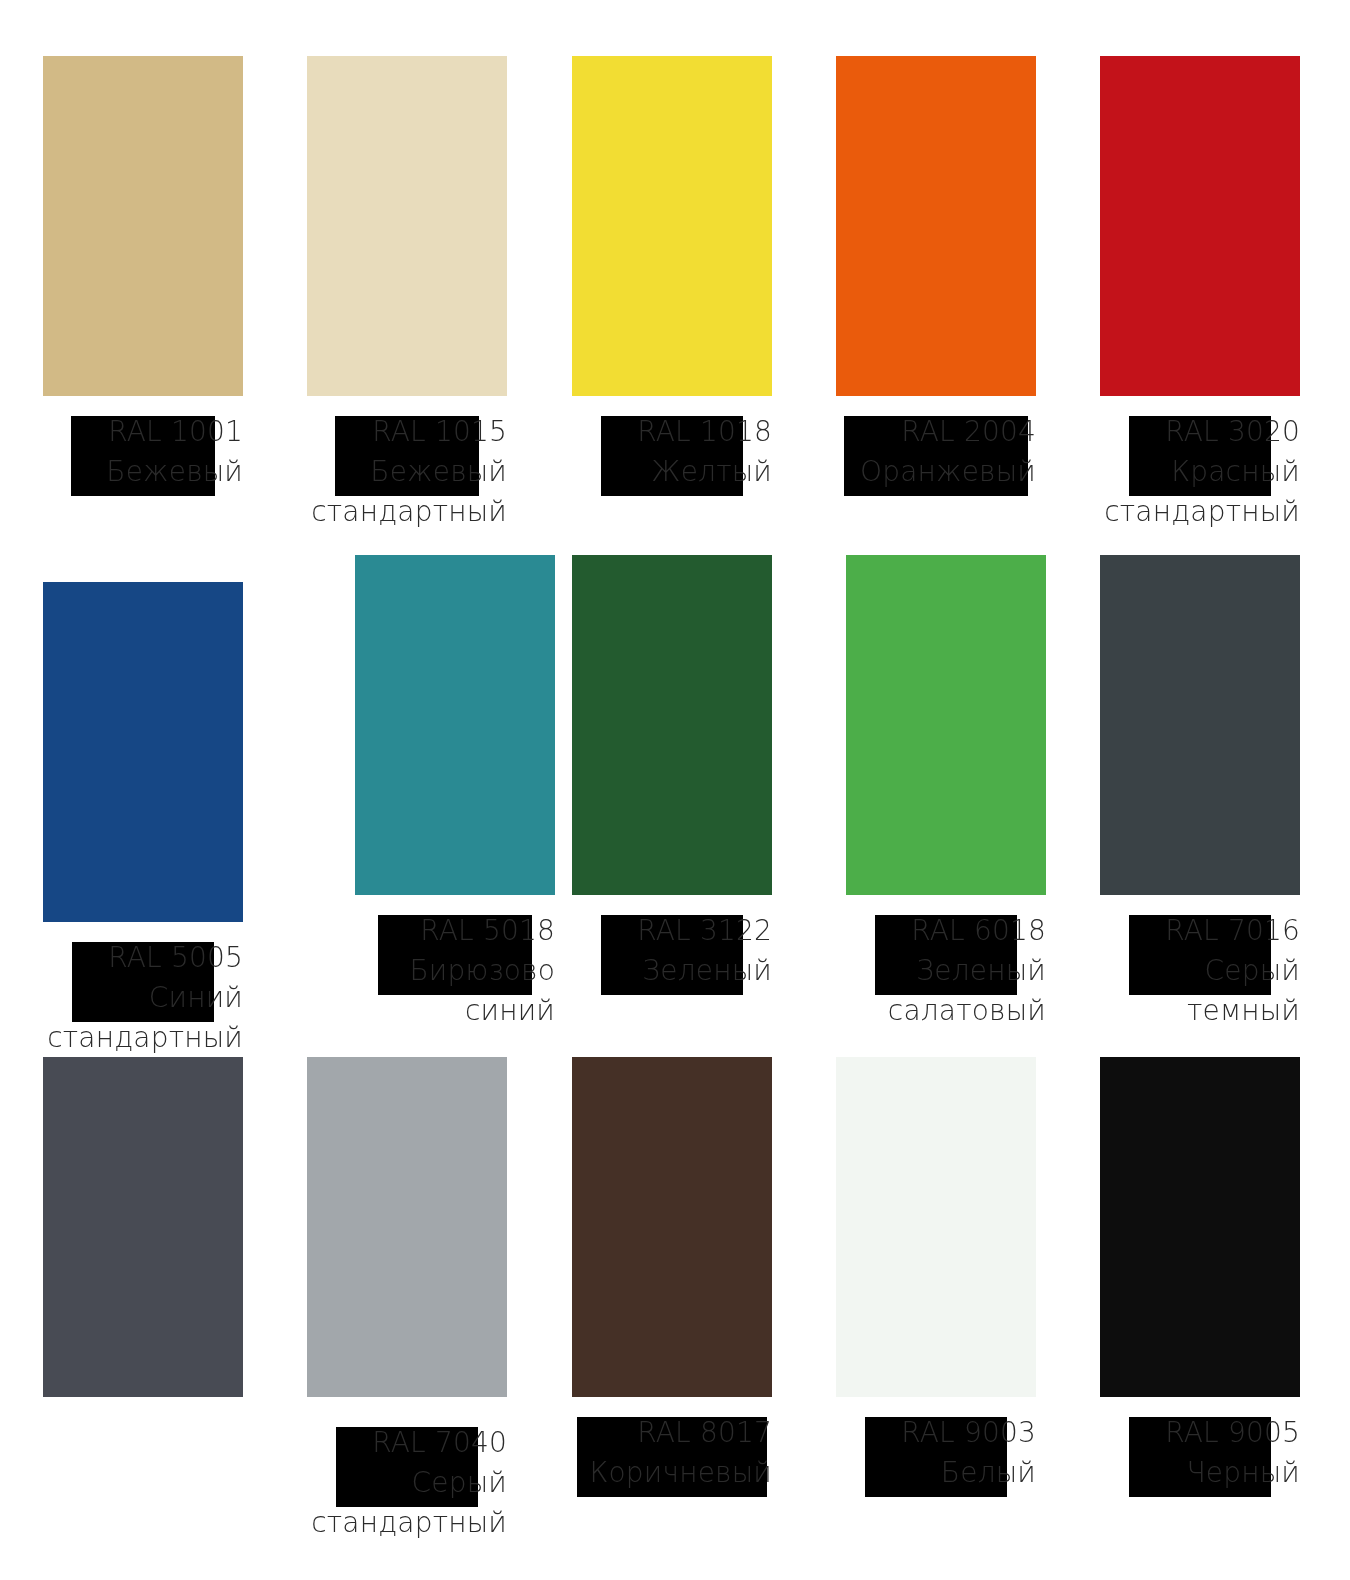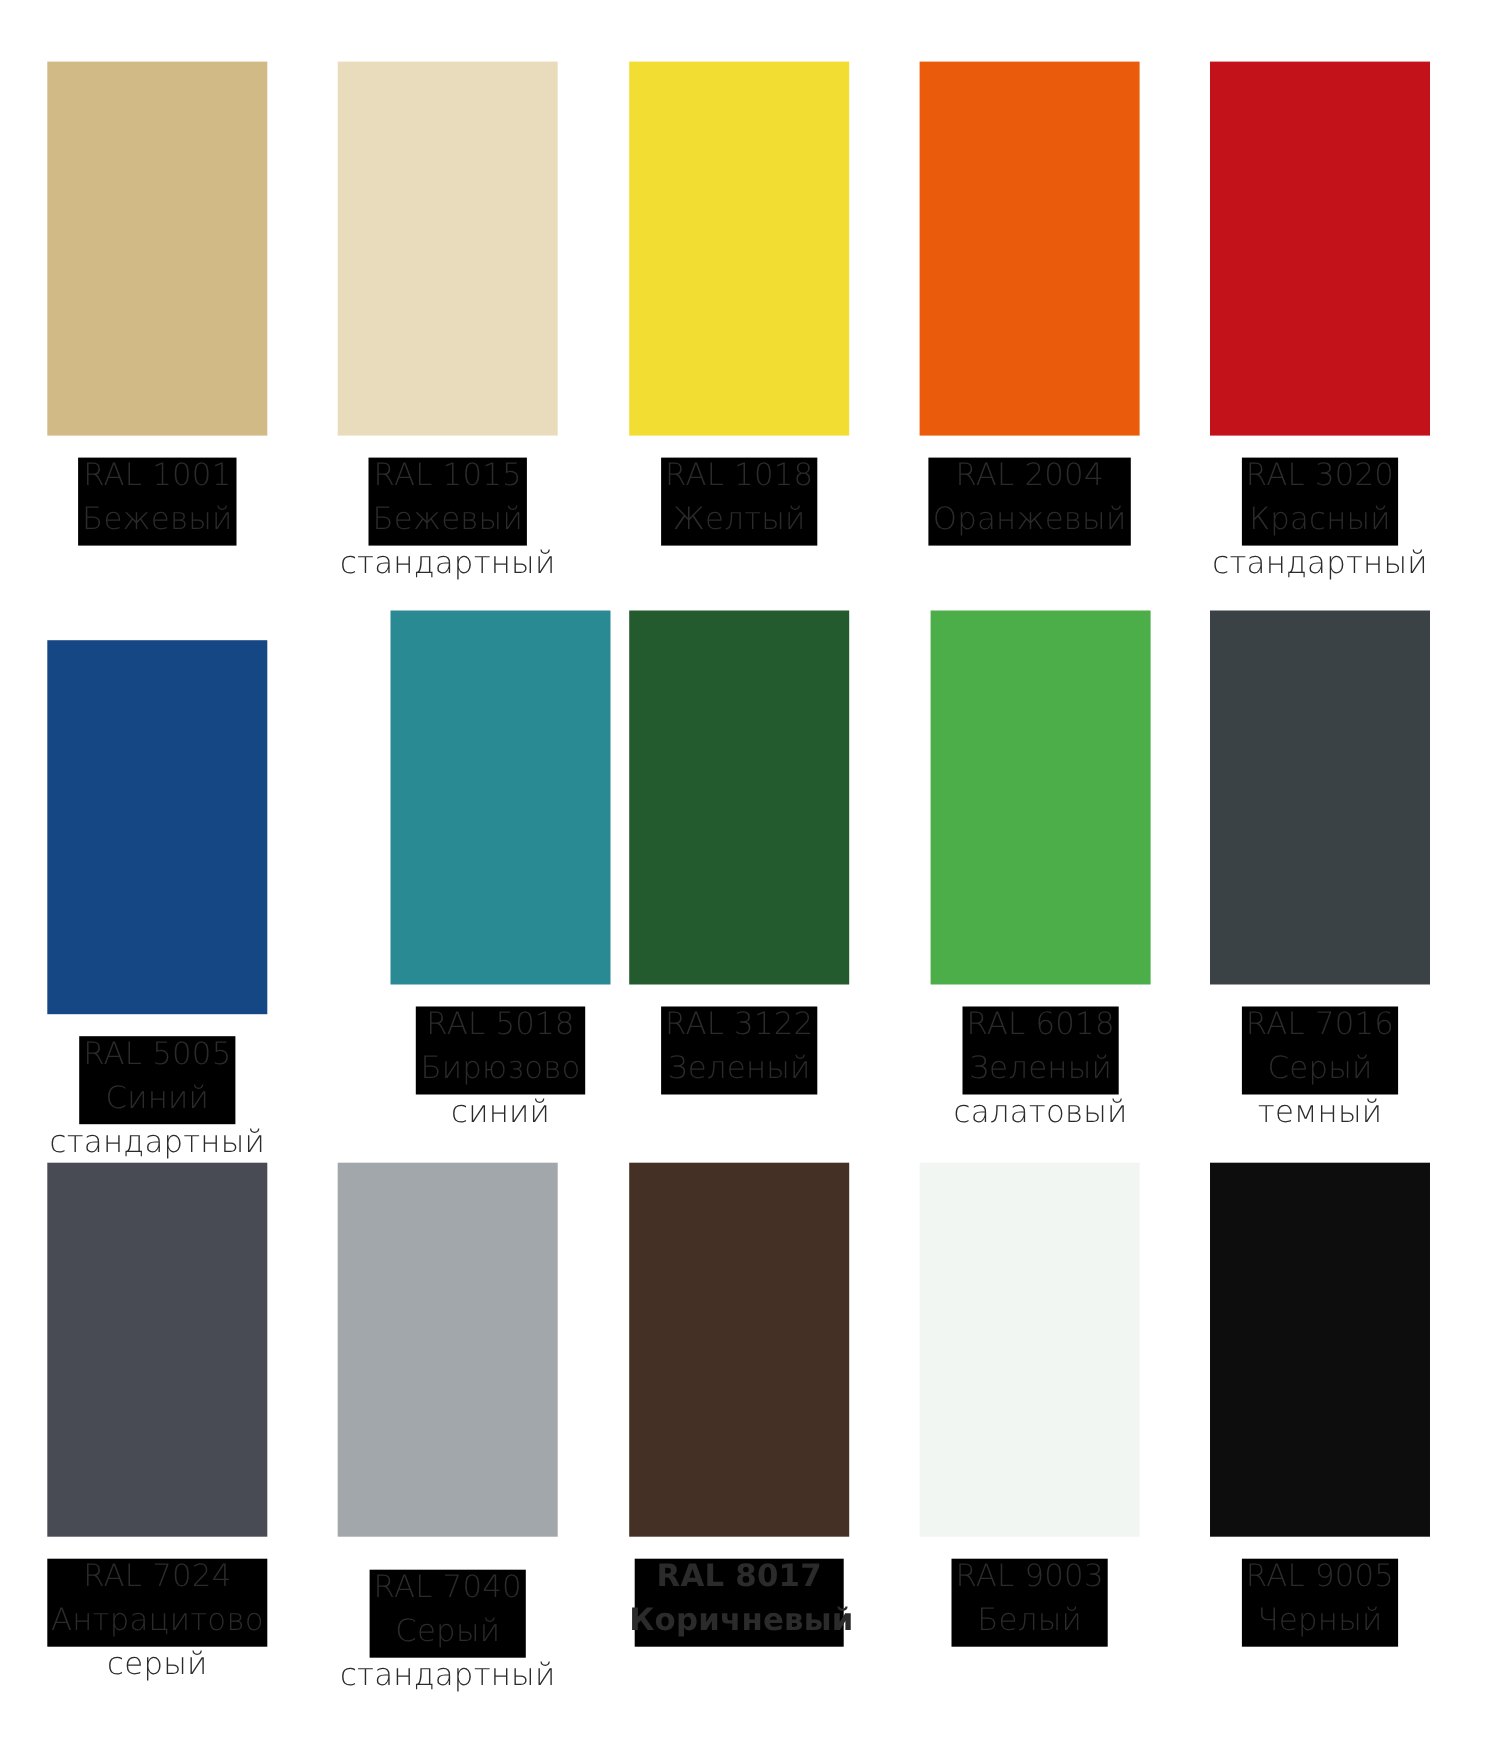--- a/index.html
+++ b/index.html
@@ -56,20 +56,21 @@
   
   .cap-block {
     position: absolute;
     background: #000000;
     z-index: 0;
   }
 
   .cap-text {
     position: relative;
     z-index: 1;
+    text-align: right;
   }
 </style>
 </head>
 <body>
 
 <div id="palette">
     <div class="swatch-cell" style="left: 43px; top: 56px;">
       <div class="swatch-chip" style="background: rgb(210, 186, 134);"></div>
       <div class="swatch-caption" style="position: relative;">
         <div class="cap-block" style="left: 27.6172px; top: 4px; width: 144.766px; height: 80px;"></div>
@@ -150,39 +151,33 @@
       <div class="swatch-chip" style="background: rgb(58, 66, 70);"></div>
       <div class="swatch-caption" style="position: relative;">
         <div class="cap-block" style="left: 28.5781px; top: 4px; width: 142.844px; height: 80px;"></div>
         <div class="cap-line cap-text">RAL 7016</div>
         <div class="cap-line cap-text">Серый</div>
         <div class="cap-line cap-text">темный</div>
       </div>
     </div>
     <div class="swatch-cell" style="left: 43px; top: 1057px;">
       <div class="swatch-chip" style="background: rgb(72, 75, 84);"></div>
-      <div class="swatch-caption" style="position: relative;">
-        <div class="cap-block" style="left: 0px; top: 4px; width: 200px; height: 80px;"></div>
-        <div class="cap-line cap-text">RAL 7024</div>
-        <div class="cap-line cap-text">Антрацитово</div>
-        <div class="cap-line cap-text">серый</div>
-      </div>
     </div>
     <div class="swatch-cell" style="left: 307px; top: 1057px;">
       <div class="swatch-chip" style="background: rgb(162, 167, 171);"></div>
       <div class="swatch-caption" style="position: relative; margin-top: 26px;">
         <div class="cap-block" style="left: 28.5781px; top: 4px; width: 142.844px; height: 80px;"></div>
         <div class="cap-line cap-text">RAL 7040</div>
         <div class="cap-line cap-text">Серый</div>
         <div class="cap-line cap-text">стандартный</div>
       </div>
     </div>
     <div class="swatch-cell" style="left: 572px; top: 1057px;">
       <div class="swatch-chip" style="background: rgb(69, 48, 38);"></div>
-      <div class="swatch-caption" style="position: relative; font-weight: bold;">
+      <div class="swatch-caption" style="position: relative;">
         <div class="cap-block" style="left: 4.71094px; top: 4px; width: 190.578px; height: 80px;"></div>
         <div class="cap-line cap-text">RAL 8017</div>
         <div class="cap-line cap-text">Коричневый</div>
       </div>
     </div>
     <div class="swatch-cell" style="left: 836px; top: 1057px;">
       <div class="swatch-chip" style="background: rgb(242, 246, 242);"></div>
       <div class="swatch-caption" style="position: relative;">
         <div class="cap-block" style="left: 28.5781px; top: 4px; width: 142.844px; height: 80px;"></div>
         <div class="cap-line cap-text">RAL 9003</div>

